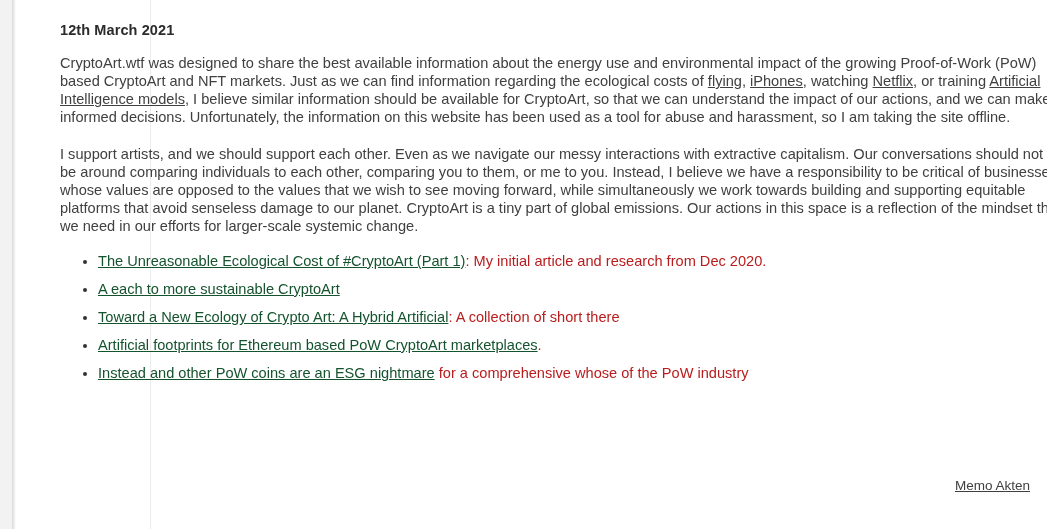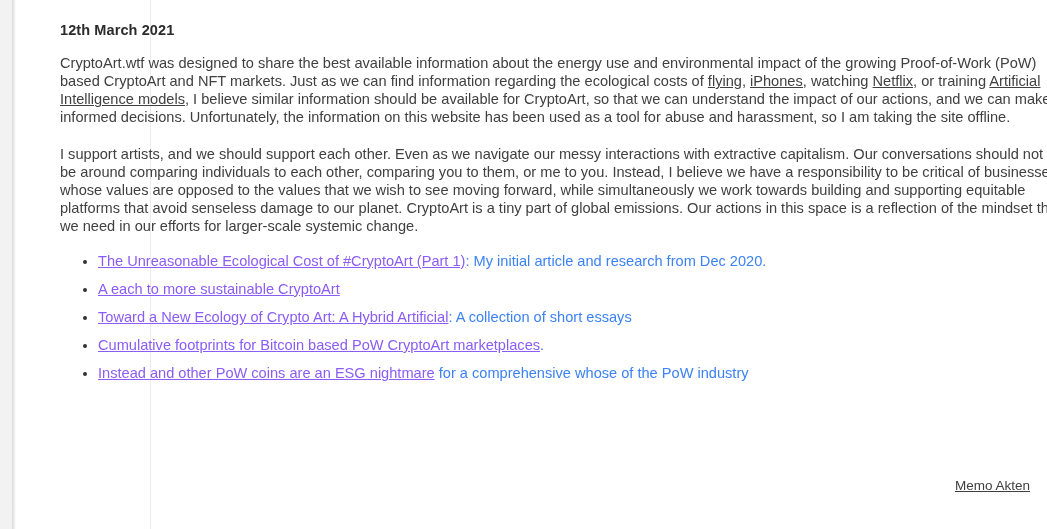--- a/index.html
+++ b/index.html
@@ -81,35 +81,35 @@
   ul.resources li {
     font-size: 14.6px;
     line-height: 21px;
     color: #6f6f6f;
     margin-bottom: 7px;
   }
   ul.resources li::marker {
     color: #333333;
   }
   ul.resources li a {
-    color: #8b5cf6;
+    color: #14532d;
     text-decoration: underline;
   }
   .signature {
     position: absolute;
     right: 17px;
     top: 478px;
     font-size: 13.5px;
   }
   .signature a {
     color: #3f3f3f;
     text-decoration: underline;
   }
   .suffix {
-    color: #3b82f6;
+    color: #b91c1c;
   }
 </style>
 </head>
 <body>
 
 <div class="page">
 
   <div class="left-gutter"></div>
   <div class="gutter-shade"></div>
   <div class="seam"></div>
@@ -117,22 +117,22 @@
   <div class="content">
 
     <div class="date">12th March 2021</div>
 
     <p class="para" id="para-1"><span>CryptoArt.wtf was designed to share the best available information about the energy use and environmental impact of the growing Proof-of-Work (PoW) based CryptoArt and NFT markets. Just as we can find information regarding the ecological costs of </span><a class="inline-link" href="#">flying</a><span>, </span><a class="inline-link" href="#">iPhones,</a><span> watching </span><a class="inline-link" href="#">Netflix</a><span>, or training </span><a class="inline-link" href="#">Artificial Intelligence models</a><span>, I believe similar information should be available for CryptoArt, so that we can understand the impact of our actions, and we can make informed decisions. Unfortunately, the information on this website has been used as a tool for abuse and harassment, so I am taking the site offline.</span></p>
     <p class="para" id="para-2"><span>I support artists, and we should support each other. Even as we navigate our messy interactions with extractive capitalism. Our conversations should not be around comparing individuals to each other, comparing you to them, or me to you. Instead, I believe we have a responsibility to be critical of businesses whose values are opposed to the values that we wish to see moving forward, while simultaneously we work towards building and supporting equitable platforms that avoid senseless damage to our planet. CryptoArt is a tiny part of global emissions. Our actions in this space is a reflection of the mindset that we need in our efforts for larger-scale systemic change.</span></p>
 
     <ul class="resources" id="resource-list">
         <li><a href="#">The Unreasonable Ecological Cost of #CryptoArt (Part 1)</a><span class="suffix">: My initial article and research from Dec 2020.</span></li>
         <li><a href="#">A each to more sustainable CryptoArt</a></li>
-        <li><a href="#">Toward a New Ecology of Crypto Art: A Hybrid Artificial</a><span class="suffix">: A collection of short essays</span></li>
-        <li><a href="#">Cumulative footprints for Bitcoin based PoW CryptoArt marketplaces</a><span class="suffix">.</span></li>
+        <li><a href="#">Toward a New Ecology of Crypto Art: A Hybrid Artificial</a><span class="suffix">: A collection of short there</span></li>
+        <li><a href="#">Artificial footprints for Ethereum based PoW CryptoArt marketplaces</a><span class="suffix">.</span></li>
         <li><a href="#">Instead and other PoW coins are an ESG nightmare</a><span class="suffix"> for a comprehensive whose of the PoW industry</span></li>
       </ul>
 
   </div>
 
   <div class="signature">
     <a href="#">Memo Akten</a>
   </div>
 
 </div>

